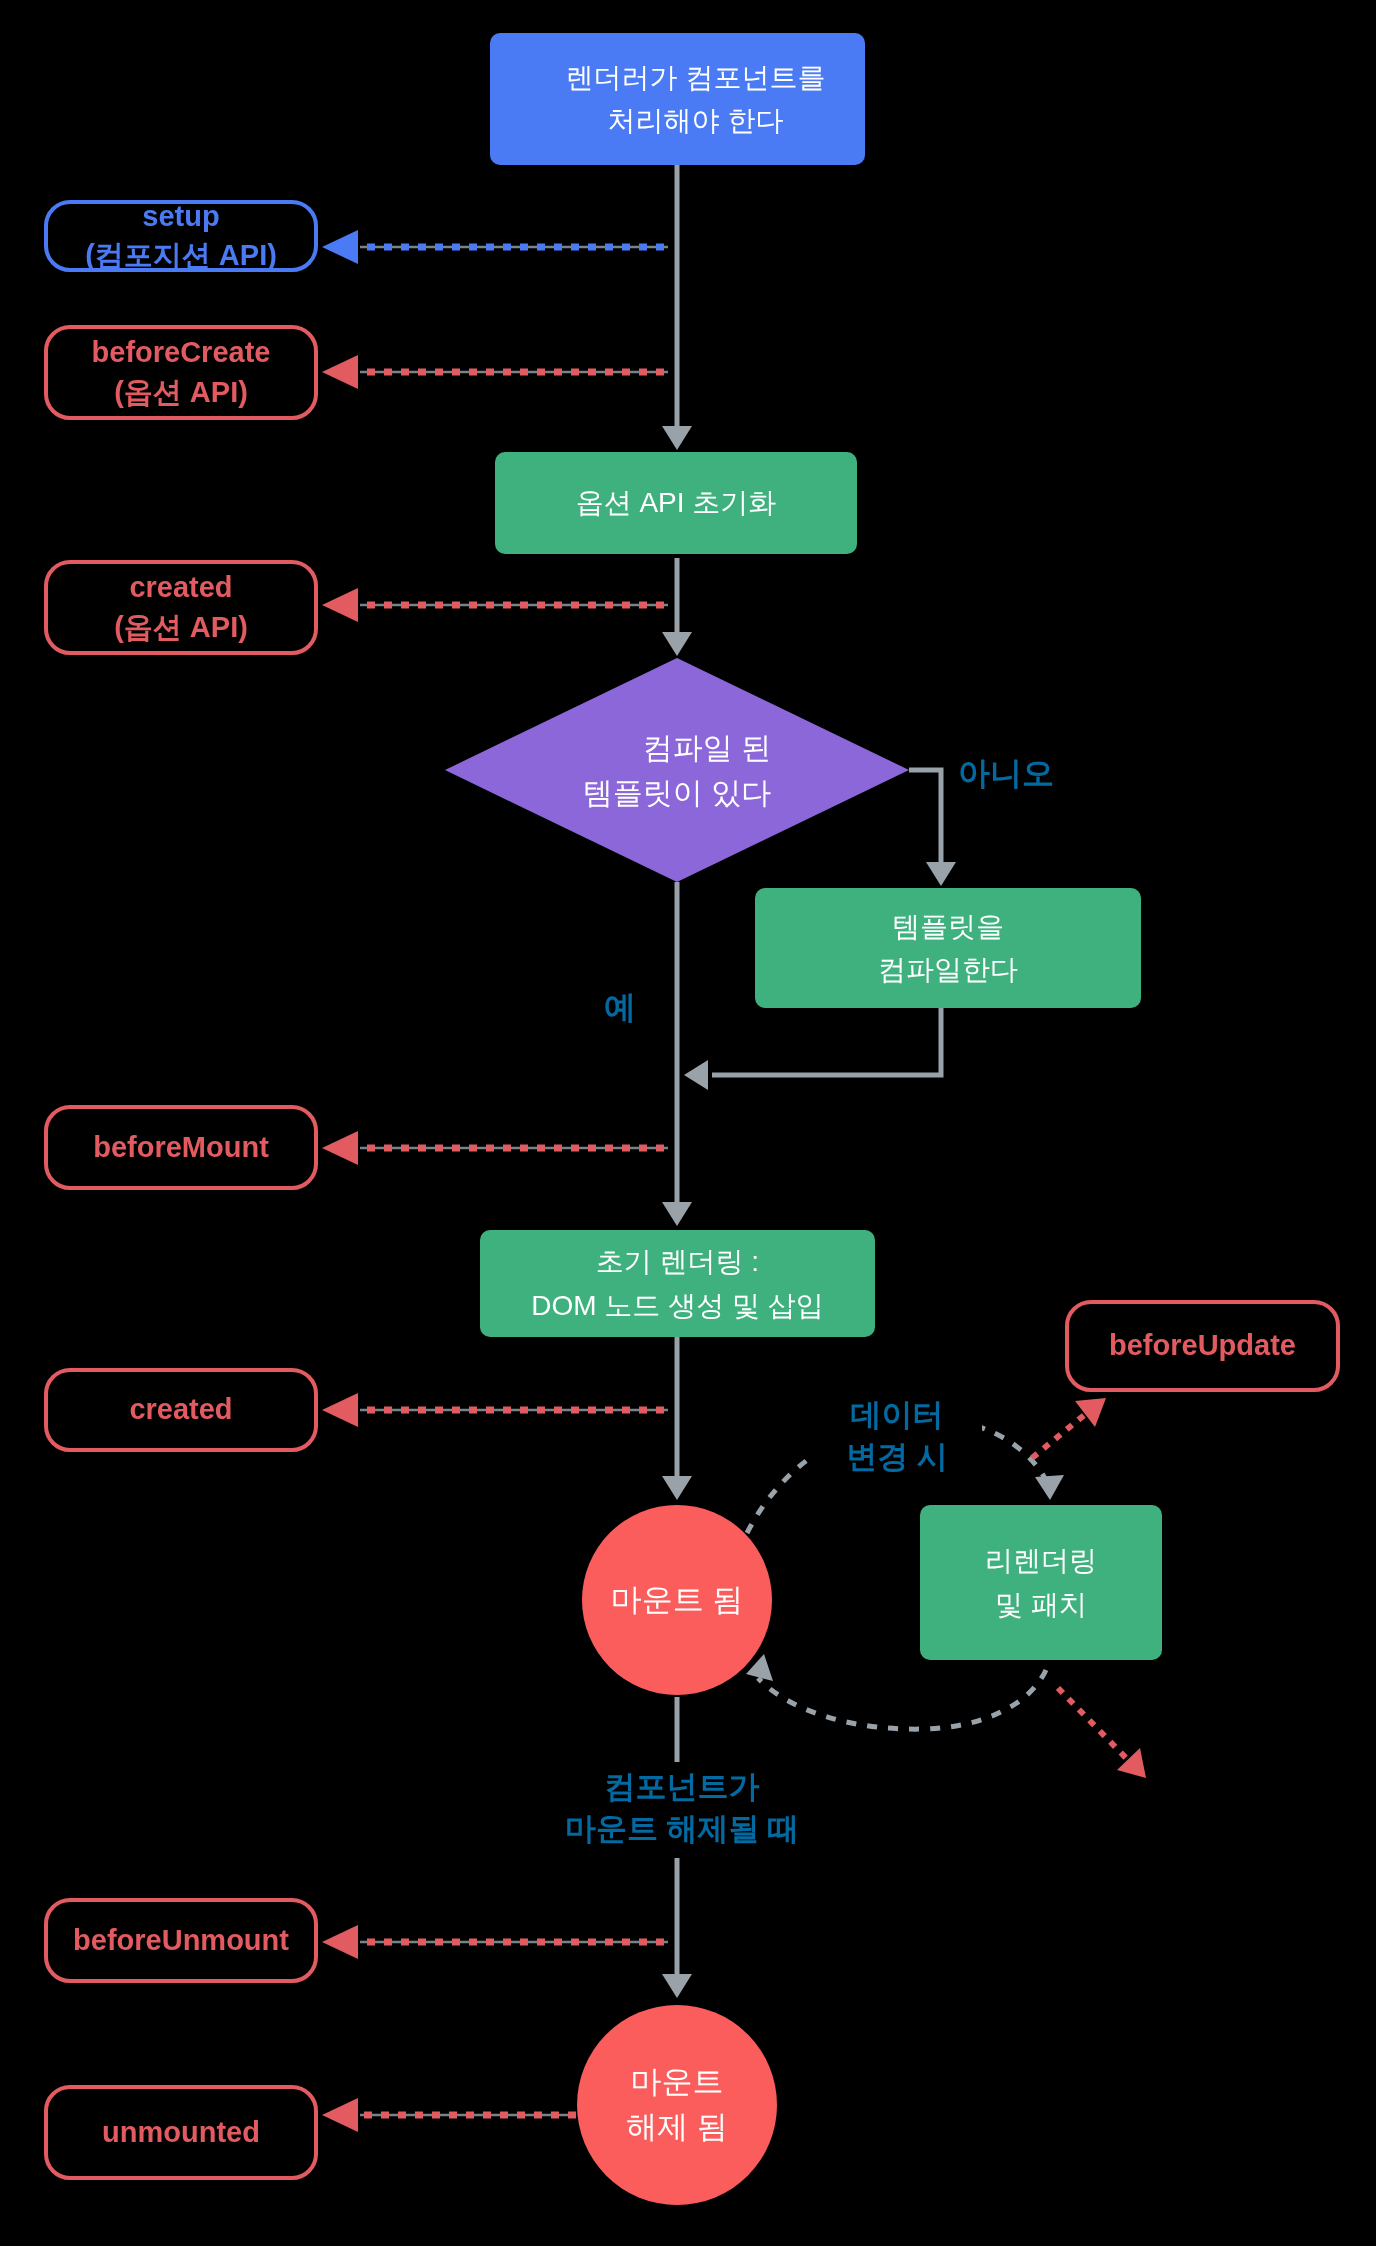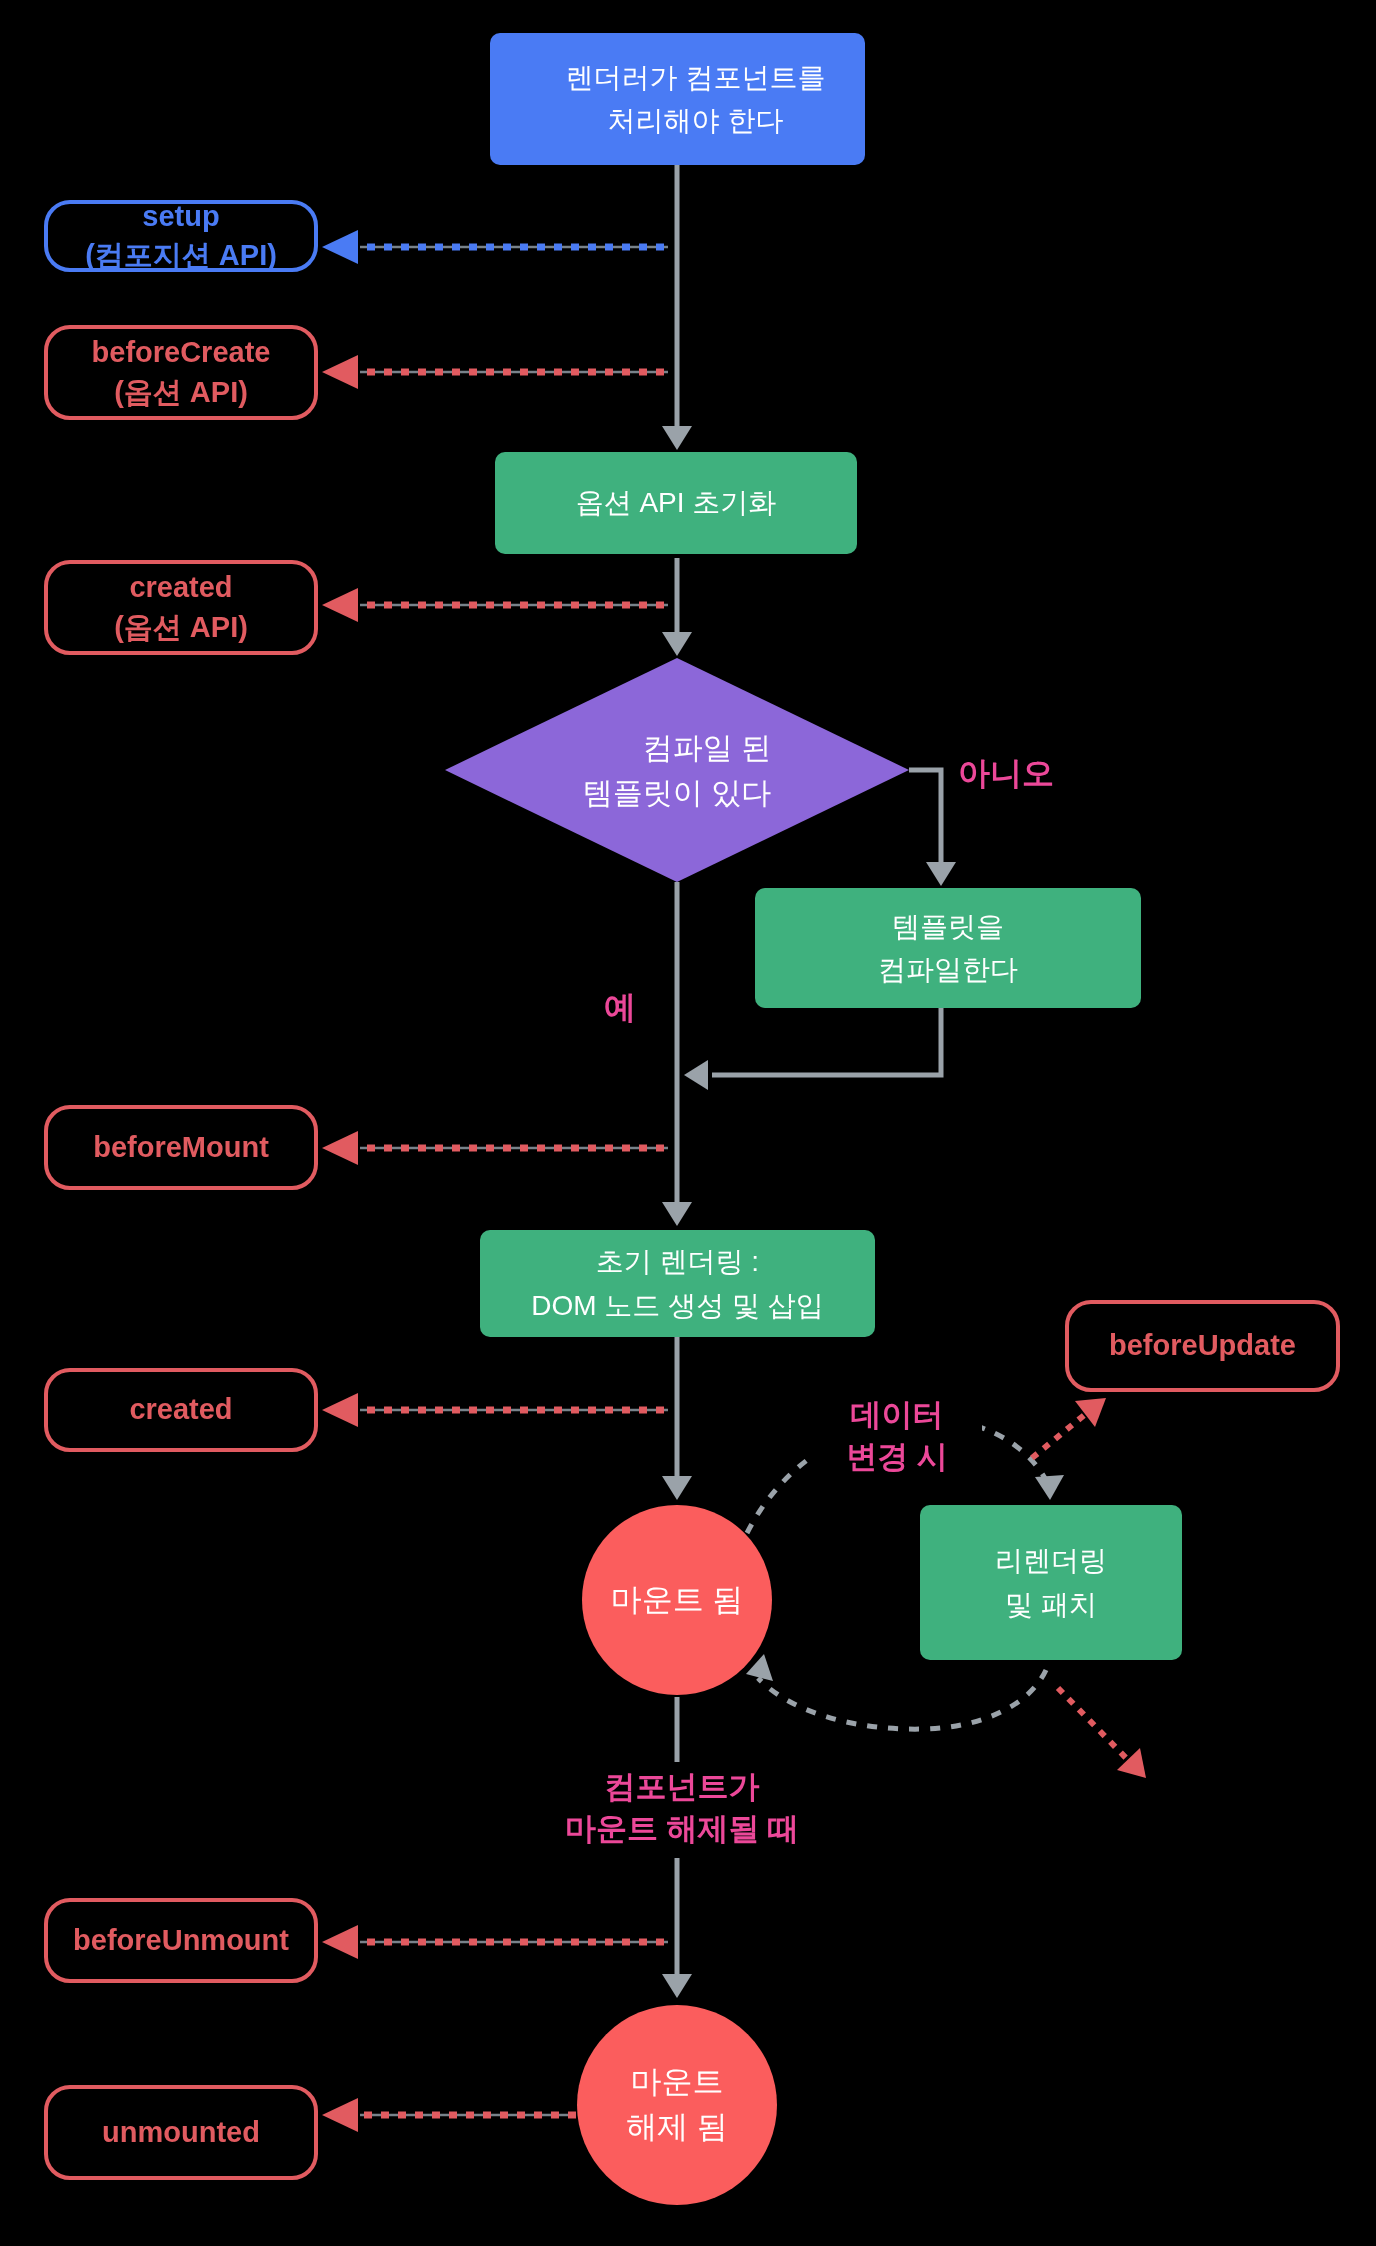--- a/index.html
+++ b/index.html
@@ -16,21 +16,21 @@
     display:flex;align-items:center;justify-content:center;
     text-align:center;white-space:pre-line;
     box-sizing:border-box;
   }
   .solid-blue{background:#4A7BF4;border-radius:10px;color:#fff;font-size:28px;line-height:1.55;font-weight:500;padding-left:36px;}
   .box-green{background:#3FB17E;border-radius:10px;color:#fff;font-size:28px;line-height:1.55;font-weight:500;}
   .hook{border:4px solid #E15B60;border-radius:26px;color:#E15B60;font-size:29px;font-weight:600;line-height:1.35;background:transparent;}
   .hook-blue{border-color:#4A7BF4;color:#4A7BF4;}
   .circle{background:#FB5D5D;border-radius:50%;color:#fff;font-size:31px;line-height:1.45;font-weight:500;}
   .diamond-label{color:#fff;font-size:30px;line-height:1.5;font-weight:500;background:transparent;text-align:right;}
-  .lbl{color:#ec4899;font-size:31px;font-weight:600;line-height:1.35;background:#000;padding:2px 6px;text-align:center;}
+  .lbl{color:#0369a1;font-size:31px;font-weight:600;line-height:1.35;background:#000;padding:2px 6px;text-align:center;}
 </style>
 </head>
 <body>
 
 <div class="canvas">
 
   <svg width="1376" height="2246" viewBox="0 0 1376 2246">
 
     <g stroke="#78828A" stroke-width="2.5">
       <path d="M360,247 H668"></path>
@@ -162,21 +162,21 @@
 
   <div class="node lbl" style="left:812px;top:1392px;width:170px">
     <span>데이터
 변경 시</span>
   </div>
 
   <div class="node circle" style="left:582px;top:1505px;width:190px;height:190px">
     <span>마운트 됨</span>
   </div>
 
-  <div class="node box-green" style="left:920px;top:1505px;width:262px;height:155px">
+  <div class="node box-green" style="left:920px;top:1505px;width:242px;height:155px">
     <span>리렌더링
 및 패치</span>
   </div>
 
   <div class="node hook" style="left:1065px;top:1300px;width:275px;height:92px">
     <span>beforeUpdate</span>
   </div>
 
 
   <div class="node lbl" style="left:552px;top:1764px;width:260px">

